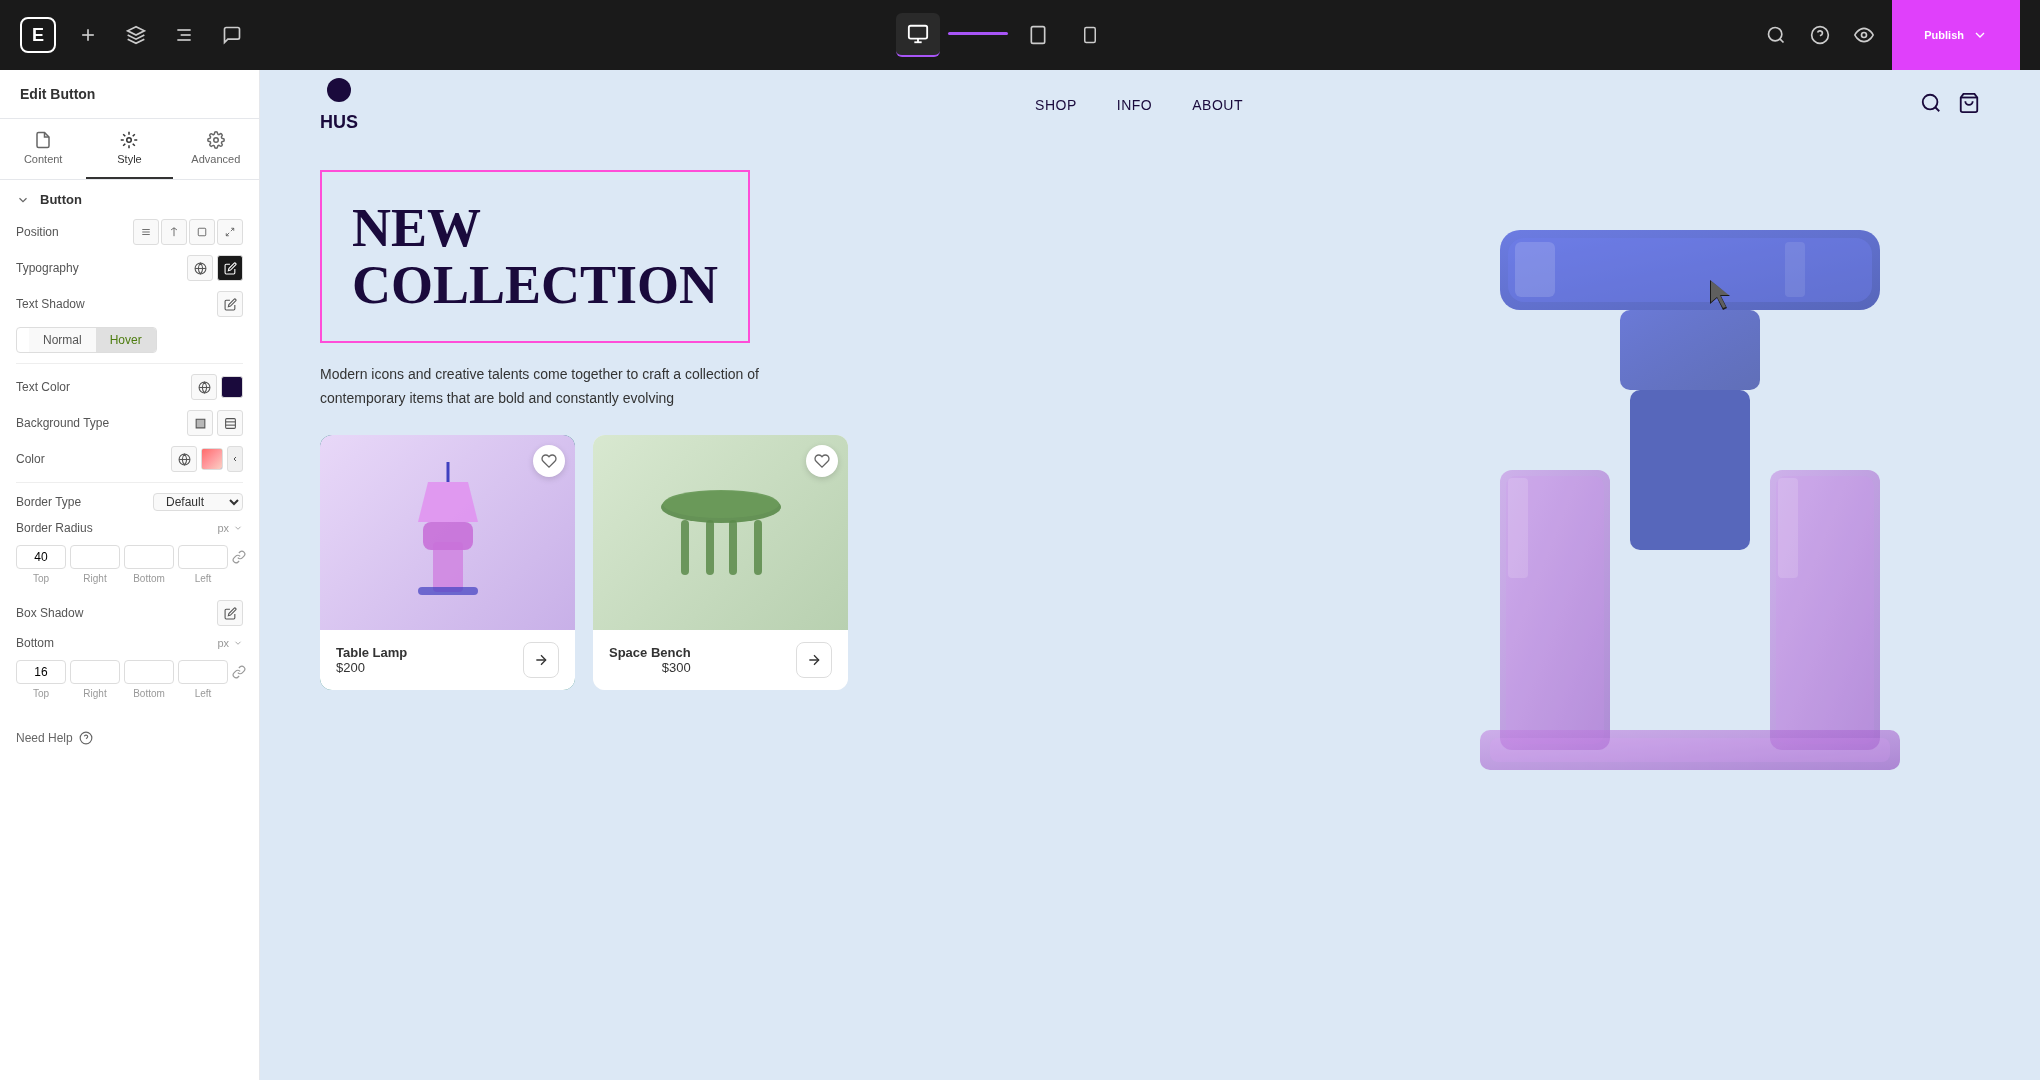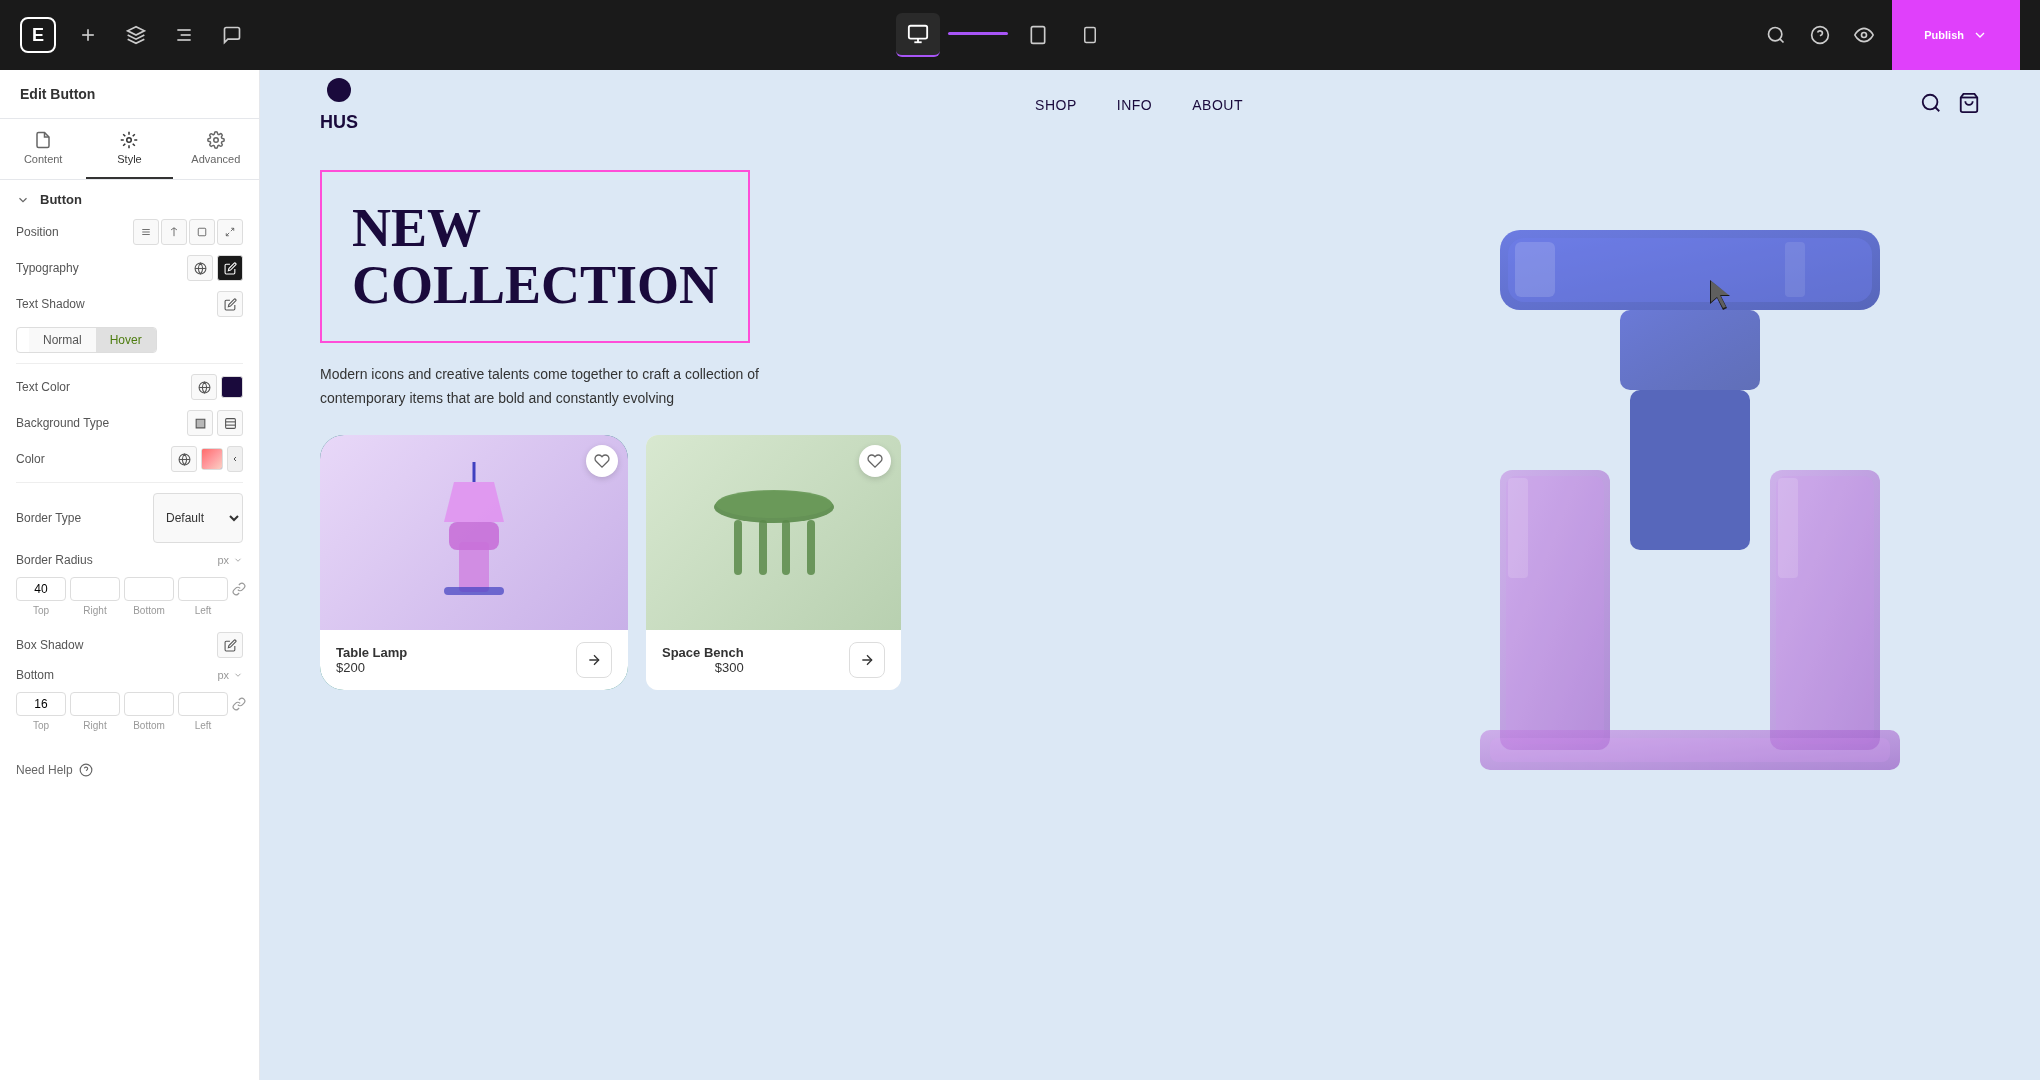--- a/index.html
+++ b/index.html
@@ -43,21 +43,21 @@
     .icon-btn { width: 26px; height: 26px; border: 1px solid #ddd; background: #f9f9f9; display: flex; align-items: center; justify-content: center; cursor: pointer; border-radius: 3px; color: #555; }
 
     .color-swatch { width: 22px; height: 22px; border-radius: 3px; border: 1px solid #ddd; cursor: pointer; }
 
     .toggle-group { display: flex; border: 1px solid #ddd; border-radius: 4px; overflow: hidden; padding-left: 12px; }
     .toggle-btn { padding: 5px 14px; font-size: 12px; cursor: pointer; background: #f9f9f9; color: #555; border: none; }
     .toggle-btn.active { background: #e0e0e0; color: #4d7c0f; font-weight: 500; }
 
     .divider { height: 1px; background: #eee; margin: 4px 0 10px; }
 
-    .select-input { width: 90px; padding: 16px 8px; border: 1px solid #ddd; border-radius: 4px; font-size: 12px; background: #f9f9f9; color: #333; }
+    .select-input { width: 90px; padding: 0 8px; border: 1px solid #ddd; border-radius: 4px; font-size: 12px; background: #f9f9f9; color: #333; }
 
     .input-row { display: flex; gap: 4px; align-items: center; margin-bottom: 4px; }
     .num-input { width: 50px; padding: 4px 6px; border: 1px solid #ddd; border-radius: 4px; font-size: 12px; text-align: center; }
     .input-sub { display: flex; gap: 4px; margin-bottom: 8px; }
     .input-sublabel { font-size: 10px; color: #999; text-align: center; width: 50px; }
     .link-icon { width: 20px; height: 20px; color: #999; display: flex; align-items: center; justify-content: center; cursor: pointer; }
 
     .need-help { padding: 12px 16px; display: flex; align-items: center; gap: 6px; font-size: 12px; color: #666; cursor: pointer; }
 
     
@@ -475,21 +475,21 @@
               <div>NEW</div>
               <div>COLLECTION</div>
             </div>
           </div>
 
           <p style="font-size:14px; color:#333; line-height:1.7; max-width:520px; margin-bottom:24px;">Modern icons and creative talents come together to craft a collection of contemporary items that are bold and constantly evolving</p>
 
           
           <div style="display:flex; gap:18px;">
 
-            <div style="background:#0f766e; border-radius:24px; width:308px; overflow:hidden;">
+            <div style="background:#0f766e; border-radius:12px; width:255px; overflow:hidden;">
               <div style="width:100%; height:195px; position:relative; overflow:hidden;">
 
                 <div style="width:100%; height:100%; background: linear-gradient(135deg, #e8d8f8 0%, #c8b0e8 100%); display:flex; align-items:center; justify-content:center;">
                   <svg width="100" height="140" viewBox="0 0 100 140">
                     <rect x="35" y="80" width="30" height="50" rx="4" fill="#d080e0" opacity="0.8"></rect>
                     <rect x="25" y="60" width="50" height="28" rx="8" fill="#c870d8" opacity="0.9"></rect>
                     <polygon points="20,60 80,60 70,20 30,20" fill="#e090f0" opacity="0.85"></polygon>
                     <rect x="20" y="125" width="60" height="8" rx="4" fill="#4040c0" opacity="0.7"></rect>
                     <line x1="50" y1="0" x2="50" y2="20" stroke="#4040c0" stroke-width="3"></line>
                   </svg>

